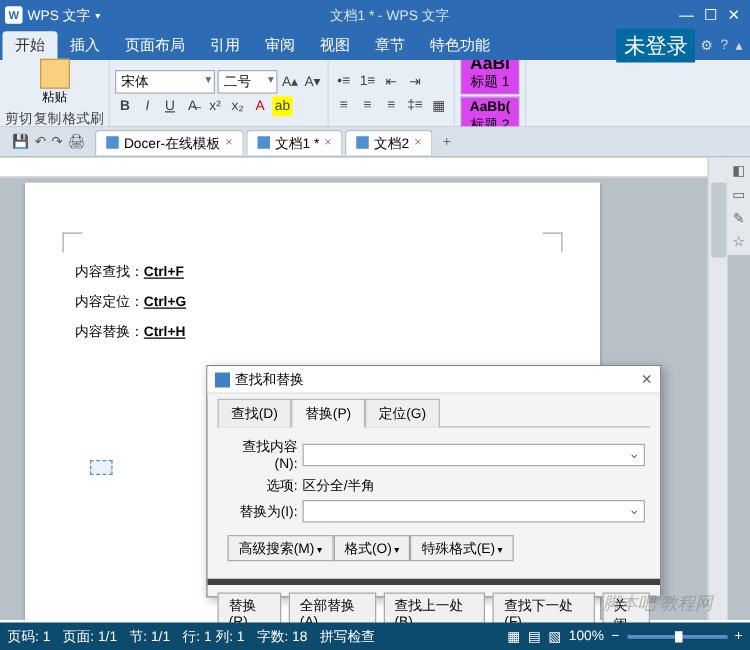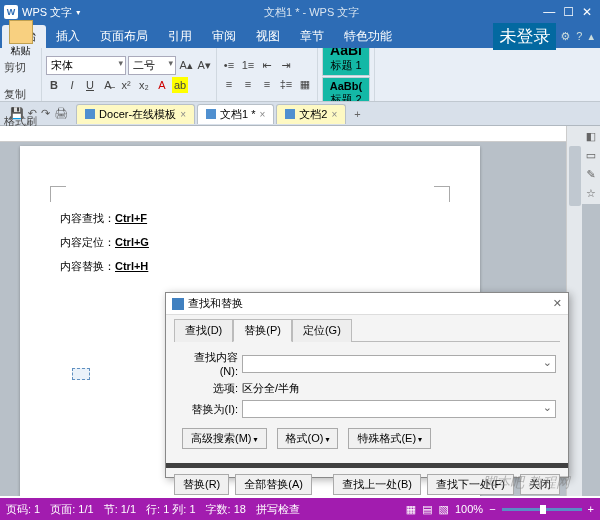--- a/index.html
+++ b/index.html
@@ -14,68 +14,68 @@
 .menubar{height:24px;background:#2d6cb5;display:flex;align-items:center;padding:0 2px}
 .menubar .tab{padding:3px 10px;color:#fff;font-size:12px;cursor:pointer}
 .menubar .tab.active{background:#e8eef6;color:#333;border-radius:3px 3px 0 0}
 .menubar .notlogged{margin-left:auto;background:#0369a1;color:#fff;padding:2px 6px;font-size:17px;margin-right:4px}
 .menubar .ricons{display:flex;gap:6px;color:#cdd;padding-right:4px}
 .ribbon{height:54px;background:#e8eef6;border-bottom:1px solid #c0c8d0;display:flex;align-items:stretch}
 .rgroup{border-right:1px solid #d0d8e0;padding:2px 4px;display:flex;flex-direction:column;justify-content:center}
 .paste-area{display:flex;gap:2px;align-items:center}
 .paste-big{width:32px;text-align:center}
 .paste-big .icn{width:24px;height:24px;background:#f8d080;border:1px solid #c0a050;margin:0 auto}
-.smallbtns{display:flex;flex-direction:column;gap:12px;font-size:10px;color:#444}
+.smallbtns{display:flex;flex-direction:row;gap:1px;font-size:10px;color:#444}
 .fontarea{display:flex;flex-direction:column;gap:2px}
 .fontrow{display:flex;gap:2px;align-items:center}
 .sel{background:#fff;border:1px solid #aab;padding:1px 14px 1px 4px;font-size:11px;position:relative}
 .sel::after{content:"▾";position:absolute;right:2px;top:1px;font-size:9px;color:#666}
 .icnbtn{width:16px;height:16px;display:inline-flex;align-items:center;justify-content:center;font-size:11px;color:#444;cursor:pointer}
 .pararea{display:flex;flex-direction:column;gap:3px}
 .pararow{display:flex;gap:3px}
 .stylearea{display:flex;gap:1px;align-items:center;overflow:hidden}
-.stylebox{width:48px;height:40px;border:1px solid #c8d0d8;background:#14b8a6;text-align:center;padding:2px;font-size:9px;display:flex;flex-direction:column;justify-content:space-between}
+.stylebox{width:48px;height:40px;border:1px solid #c8d0d8;background:#d946ef;text-align:center;padding:2px;font-size:9px;display:flex;flex-direction:column;justify-content:space-between}
 .stylebox .prev{font-size:11px}
 .doctabs{height:24px;background:#d8e0ea;border-bottom:1px solid #b0b8c0;display:flex;align-items:center;padding:0 4px;gap:2px}
-.dtab{background:#fef9c3;border:1px solid #b8c0c8;border-bottom:none;padding:2px 8px;display:flex;align-items:center;gap:4px;font-size:11px;border-radius:3px 3px 0 0}
+.dtab{background:#ffffff;border:1px solid #b8c0c8;border-bottom:none;padding:2px 8px;display:flex;align-items:center;gap:4px;font-size:11px;border-radius:3px 3px 0 0}
 .dtab.active{background:#fff}
 .dtab .x{color:#888;cursor:pointer;font-size:10px}
 .dtab .dicn{width:10px;height:10px;background:#5090d0}
 .qat{display:flex;gap:4px;padding:0 6px;color:#555}
 .addtab{padding:0 6px;color:#666;cursor:pointer}
 .workarea{position:relative;height:370px;background:#b8c0c8;overflow:hidden}
 .ruler{height:16px;background:#fff;border-bottom:1px solid #ccc}
 .page{position:absolute;left:20px;top:20px;width:460px;height:360px;background:#fff;box-shadow:0 1px 3px rgba(0,0,0,0.3)}
 .pagecontent{padding:60px 40px;font-family:SimSun,serif;font-size:18px;line-height:2.2}
 .pagecontent .lbl{font-weight:normal}
 .pagecontent .kb{font-weight:bold;text-decoration:underline}
 .corner{position:absolute;width:16px;height:16px;border-color:#888}
 .corner.tl{top:40px;left:30px;border-top:1px solid #aaa;border-left:1px solid #aaa}
 .corner.tr{top:40px;right:30px;border-top:1px solid #aaa;border-right:1px solid #aaa}
 .vscroll{position:absolute;right:0;top:0;width:16px;height:100%;background:#e4e8ec;border-left:1px solid #ccc}
 .vscroll .thumb{position:absolute;top:20px;left:2px;width:12px;height:60px;background:#c0c8d0;border-radius:2px}
 .sidetools{position:absolute;right:0;top:0;width:18px;background:#e4e8ec;display:flex;flex-direction:column;gap:6px;padding:4px 2px;color:#666;font-size:11px;align-items:center}
-.dialog{position:absolute;left:165px;top:292px;width:404px;height:186px;background:#f4f4f4;border:1px solid #888;box-shadow:2px 2px 8px rgba(0,0,0,0.3)}
+.dialog{position:absolute;left:165px;top:292px;width:364px;height:186px;background:#f4f4f4;border:1px solid #888;box-shadow:2px 2px 8px rgba(0,0,0,0.3)}
 .dlg-title{height:22px;background:#fff;border-bottom:1px solid #ddd;display:flex;align-items:center;padding:0 6px;font-size:11px}
 .dlg-title .dicn{width:12px;height:12px;background:#4080c0;margin-right:4px}
 .dlg-title .dx{margin-left:auto;cursor:pointer;color:#666}
 .dlg-tabs{display:flex;padding:4px 8px 0 8px;gap:0}
 .dlg-tab{padding:3px 10px;border:1px solid #bbb;background:#eee;font-size:11px;cursor:pointer;border-bottom:none}
 .dlg-tab.active{background:#f4f4f4;border-bottom:1px solid #f4f4f4;position:relative;z-index:1}
 .dlg-body{border-top:1px solid #bbb;margin:0 8px;padding:8px 4px;margin-top:-1px}
 .dlg-row{display:flex;align-items:center;gap:4px;margin-bottom:4px;font-size:11px}
 .dlg-row label{width:60px;text-align:right}
 .dlg-row .inp{flex:1;height:18px;background:#fff;border:1px solid #aaa;position:relative}
 .dlg-row .inp::after{content:"⌄";position:absolute;right:3px;top:0;color:#666}
-.dlg-opts{display:flex;gap:10px;padding:6px 4px}
+.dlg-opts{display:flex;gap:0;padding:6px 4px}
 .dlg-btn{padding:2px 8px;background:#f0f0f0;border:1px solid #aaa;font-size:11px;cursor:pointer}
 .dlg-btn .dd{font-size:8px;margin-left:2px}
 .dlg-footer{display:flex;gap:6px;padding:6px 8px;justify-content:flex-end;border-top:5px solid #404040}
 .dlg-footer .left{margin-right:auto;display:flex;gap:6px}
-.statusbar{position:absolute;bottom:0;left:0;right:0;height:22px;background:#a21caf;color:#fff;display:flex;align-items:center;padding:0 6px;font-size:11px;gap:10px}
+.statusbar{position:absolute;bottom:0;left:0;right:0;height:22px;background:#0c4a6e;color:#fff;display:flex;align-items:center;padding:0 6px;font-size:11px;gap:10px}
 .statusbar .right{margin-left:auto;display:flex;align-items:center;gap:6px}
 .zoom-track{width:80px;height:3px;background:#5a8cc5;position:relative}
 .zoom-track .zthumb{position:absolute;left:38px;top:-3px;width:6px;height:9px;background:#fff}
 .watermark{position:absolute;right:30px;bottom:28px;color:rgba(120,120,120,0.5);font-size:14px;font-style:italic}
 .pgbreak{position:absolute;left:72px;top:242px;width:18px;height:12px;border:1px dashed #6090c0;background:#eaf2fa}
 </style>
 </head>
 <body>
 
 <div class="titlebar">

